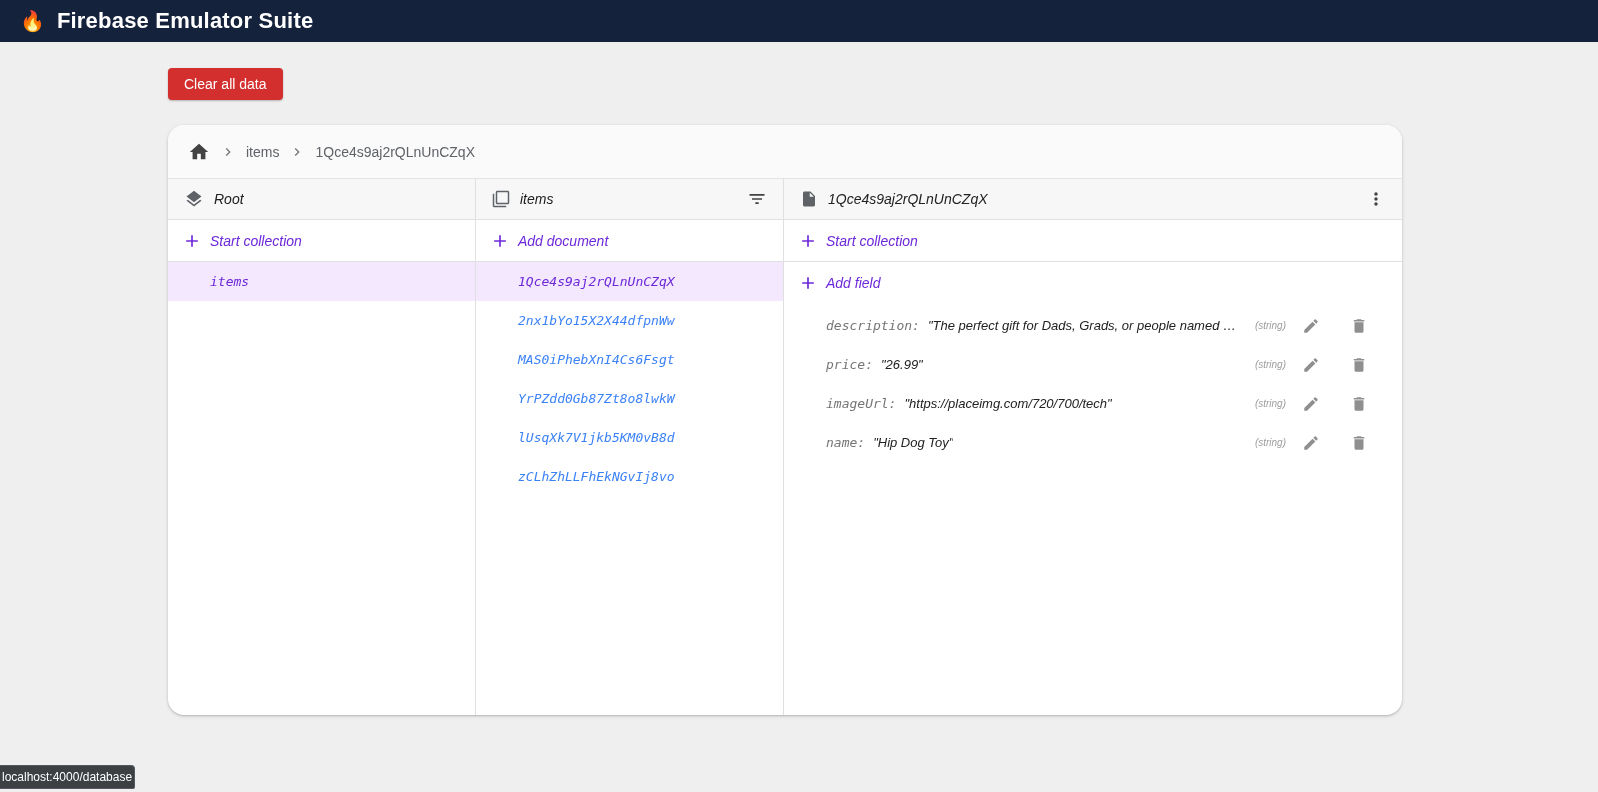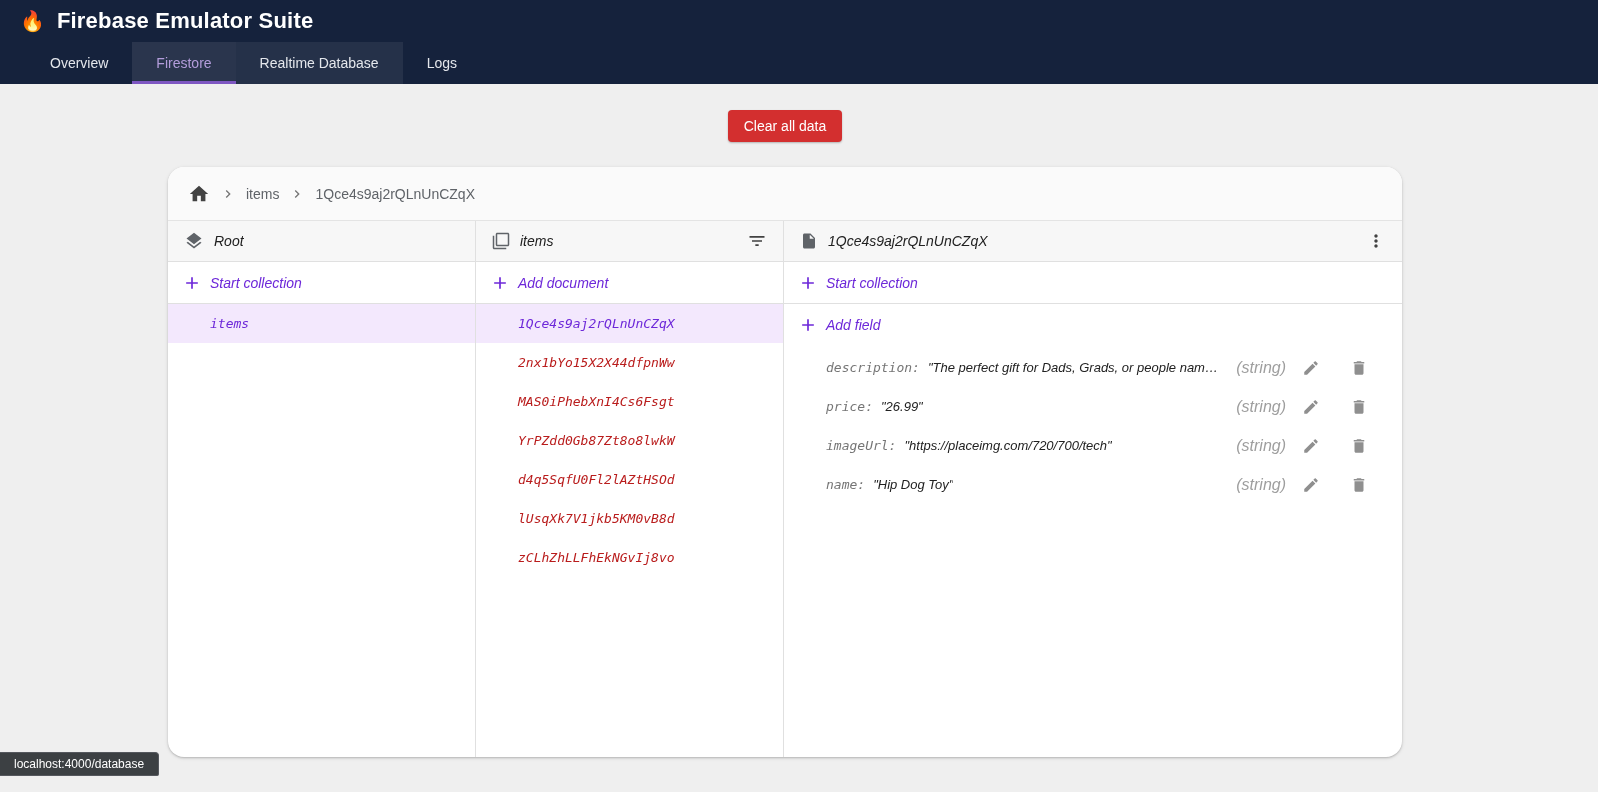--- a/index.html
+++ b/index.html
@@ -31,21 +31,21 @@
   }
   .tab.hovered{background:rgba(255,255,255,.07);}
   .tab.active{background:rgba(255,255,255,.09);color:var(--tab-active-text);}
   .tab.active::after{
     content:"";position:absolute;left:0;right:0;bottom:0;height:3px;
     background:var(--tab-underline);
   }
 
   
   .content{width:1234px;margin-left:168px;}
-  .toolbar-row{display:flex;justify-content:center;margin-top:26px;}
+  .toolbar-row{display:flex;justify-content:flex-start;margin-top:26px;}
   .danger-btn{
     background:var(--danger);color:#fff;border:none;border-radius:4px;
     height:32px;padding:0 16px;font-size:14px;font-weight:500;
     font-family:"Liberation Sans",sans-serif;cursor:pointer;
     box-shadow:0 1px 2px rgba(0,0,0,.25);
   }
   .card{
     margin-top:25px;background:#fff;border-radius:16px;overflow:hidden;
     box-shadow:0 1px 2px rgba(0,0,0,.18),0 1px 4px rgba(0,0,0,.1);
     height:590px;display:flex;flex-direction:column;
@@ -73,65 +73,51 @@
   .ph-right{margin-left:auto;cursor:pointer;}
 
   .action-row{
     height:42px;display:flex;align-items:center;padding:0 14px;gap:8px;
     color:var(--accent);font-size:14px;font-weight:500;cursor:pointer;flex:0 0 auto;
   }
   .action-row.bordered{border-bottom:1px solid #e0e0e0;}
 
   .list-item{
     height:39px;display:flex;align-items:center;padding-left:42px;
-    font-size:13px;color:#b91c1c;cursor:pointer;white-space:nowrap;
+    font-size:13px;color:#3b82f6;cursor:pointer;white-space:nowrap;
   }
   .list-item.selected{background:var(--selected-bg);color:var(--accent);}
 
   .fields{padding-top:2px;}
   .field-row{
     height:39px;display:flex;align-items:center;
     padding-left:42px;padding-right:34px;
   }
   .field-name{font-family:"DejaVu Sans Mono",monospace;font-size:13px;color:#757575;margin-right:8px;white-space:nowrap;}
   .field-value{font-size:13px;color:#212121;white-space:nowrap;overflow:hidden;text-overflow:ellipsis;}
   .field-right{margin-left:auto;display:flex;align-items:center;gap:16px;padding-left:12px;flex:0 0 auto;}
-  .field-type{color:#9e9e9e;font-size:16px;}
+  .field-type{color:#9e9e9e;font-size:10px;}
   .icon-btn{cursor:pointer;display:inline-flex;line-height:0;}
   .icon-btn.trash{margin-left:14px;}
 
   
   .status-bubble{
-    position:fixed;left:0;bottom:16px;background:#3c4043;color:#fff;
-    font-size:12px;padding:4px 14px;border:1px solid #55585e;border-left:none;
+    position:fixed;left:0;bottom:3px;background:#3c4043;color:#fff;
+    font-size:12px;padding:4px 2px;border:1px solid #55585e;border-left:none;
     border-top-right-radius:4px;border-bottom-right-radius:2px;
   }
 </style>
 </head>
 <body>
 
 <header class="header">
   <div class="header-top">
     <span class="logo icon">🔥</span>
     <span class="app-title">Firebase Emulator Suite</span>
   </div>
-  <nav class="tabs">
-    <div class="tab">
-      <span>Overview</span>
-    </div>
-    <div class="tab active">
-      <span>Firestore</span>
-    </div>
-    <div class="tab hovered">
-      <span>Realtime Database</span>
-    </div>
-    <div class="tab">
-      <span>Logs</span>
-    </div>
-  </nav>
 </header>
 
 <div class="content">
   <div class="toolbar-row">
     <button class="danger-btn">Clear all data</button>
   </div>
 
   <div class="card">
 
     <div class="breadcrumb">
@@ -198,21 +184,20 @@
                 <path d="M19 13h-6v6h-2v-6H5v-2h6V5h2v6h6v2z"></path>
               </svg>
           </span>
           <span>Add document</span>
         </div>
         <div class="list">
           <div class="list-item mono selected">1Qce4s9aj2rQLnUnCZqX</div>
           <div class="list-item mono">2nx1bYo15X2X44dfpnWw</div>
           <div class="list-item mono">MAS0iPhebXnI4Cs6Fsgt</div>
           <div class="list-item mono">YrPZdd0Gb87Zt8o8lwkW</div>
-          <div class="list-item mono">d4q5SqfU0Fl2lAZtHSOd</div>
           <div class="list-item mono">lUsqXk7V1jkb5KM0vB8d</div>
           <div class="list-item mono">zCLhZhLLFhEkNGvIj8vo</div>
         </div>
       </section>
 
       <section class="col col-document">
         <div class="panel-header">
           <span class="icon">
             <svg width="18" height="18" viewBox="0 0 24 24" fill="#5f6368">
                 <path d="M6 2c-1.1 0-1.99.9-1.99 2L4 20c0 1.1.89 2 1.99 2H18c1.1 0 2-.9 2-2V8l-6-6H6zm7 7V3.5L18.5 9H13z"></path>

